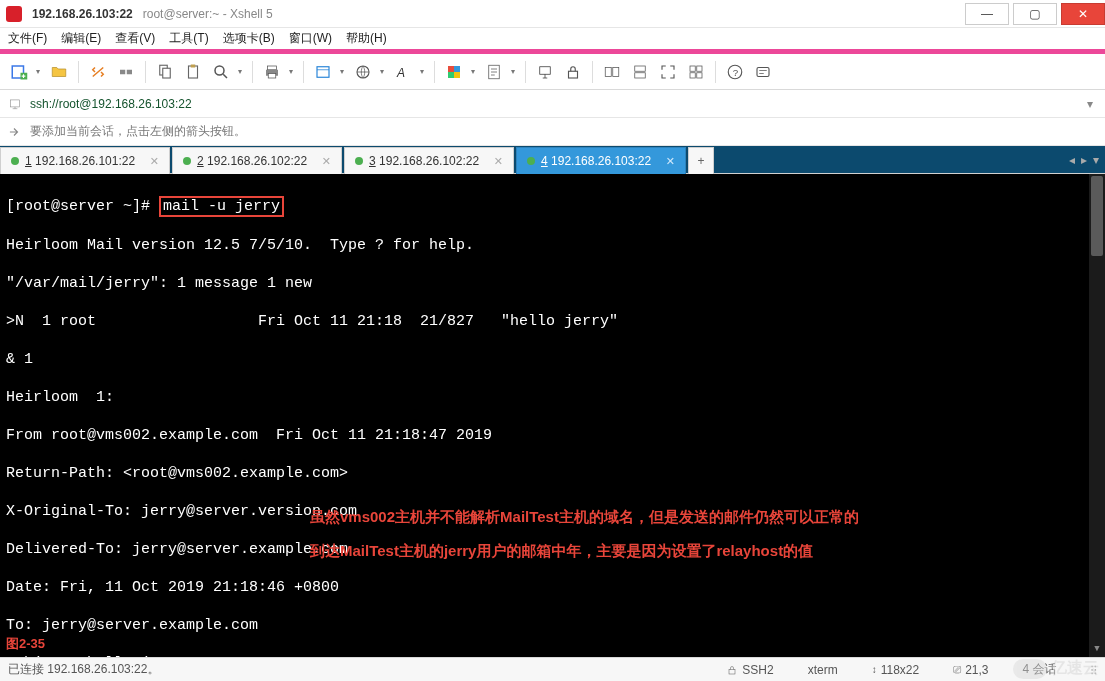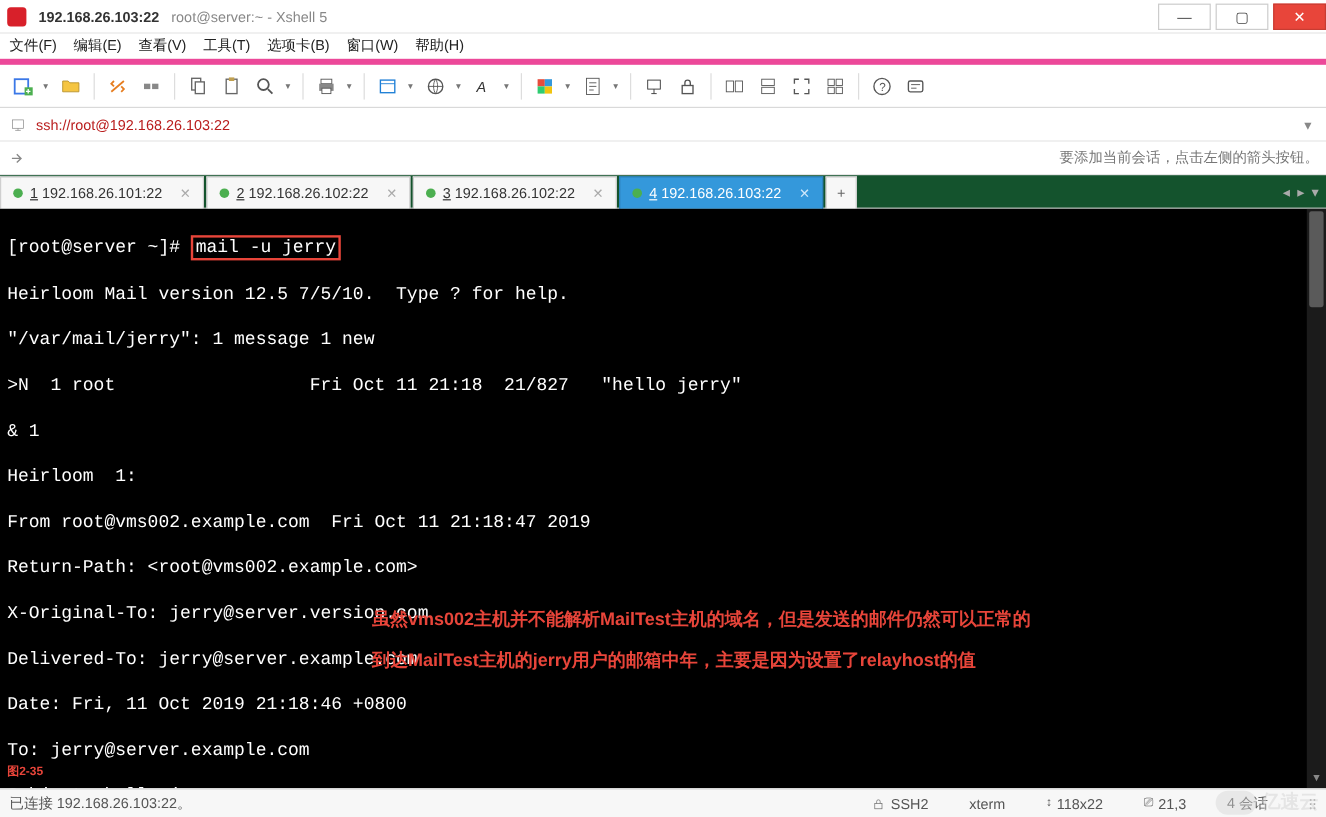--- a/index.html
+++ b/index.html
@@ -79,37 +79,36 @@
     height: 28px;
     display: flex; align-items: center;
     padding: 0 6px;
     border-bottom: 1px solid #e6e6e6;
   }
   .addr-icon {
     width: 18px; height: 18px;
     display:flex; align-items:center; justify-content:center;
     color:#666; margin-right:6px;
   }
-  .addr-text { color:#b91c1c; flex:1; }
+  .addr-text { color:#14532d; flex:1; }
   .addr-caret { color:#888; padding:0 6px; }
   
   .quickbar {
     height: 28px;
     display:flex; align-items:center;
     padding: 0 6px; gap:8px;
     border-bottom: 1px solid #e6e6e6;
-    justify-content: space-between;
   }
   .qb-icon { width:16px;height:16px;color:#888; display:flex;align-items:center;justify-content:center;}
   .qb-text { color:#777; }
   
   .tabbar {
     height: 28px;
     display:flex;
-    background:#14532d;
+    background:#0c4a6e;
     border-bottom:1px solid #d0d0d0;
     align-items:stretch;
     position:relative;
   }
   .tab {
     display:flex; align-items:center;
     padding: 0 10px;
     border:1px solid #cfcfcf;
     border-bottom:none;
     background:#f7f7f7;
@@ -167,21 +166,21 @@
     font-weight:bold;
     white-space:normal;
     line-height:30px;
   }
   .fig-label {
     position:absolute;
     left:6px; bottom:4px;
     color:#e8453a;
     font-family:"Microsoft YaHei",sans-serif;
     font-weight:bold;
-    font-size:10px;
+    font-size:13px;
   }
   .term-scroll {
     position:absolute; right:0; top:0; bottom:0; width:16px;
     background:#1b1b1b;
   }
   .term-scroll .thumb {
     position:absolute; left:2px; right:2px; top:2px; height:80px;
     background:#5a5a5a; border-radius:2px;
   }
   .term-scroll .arr {

